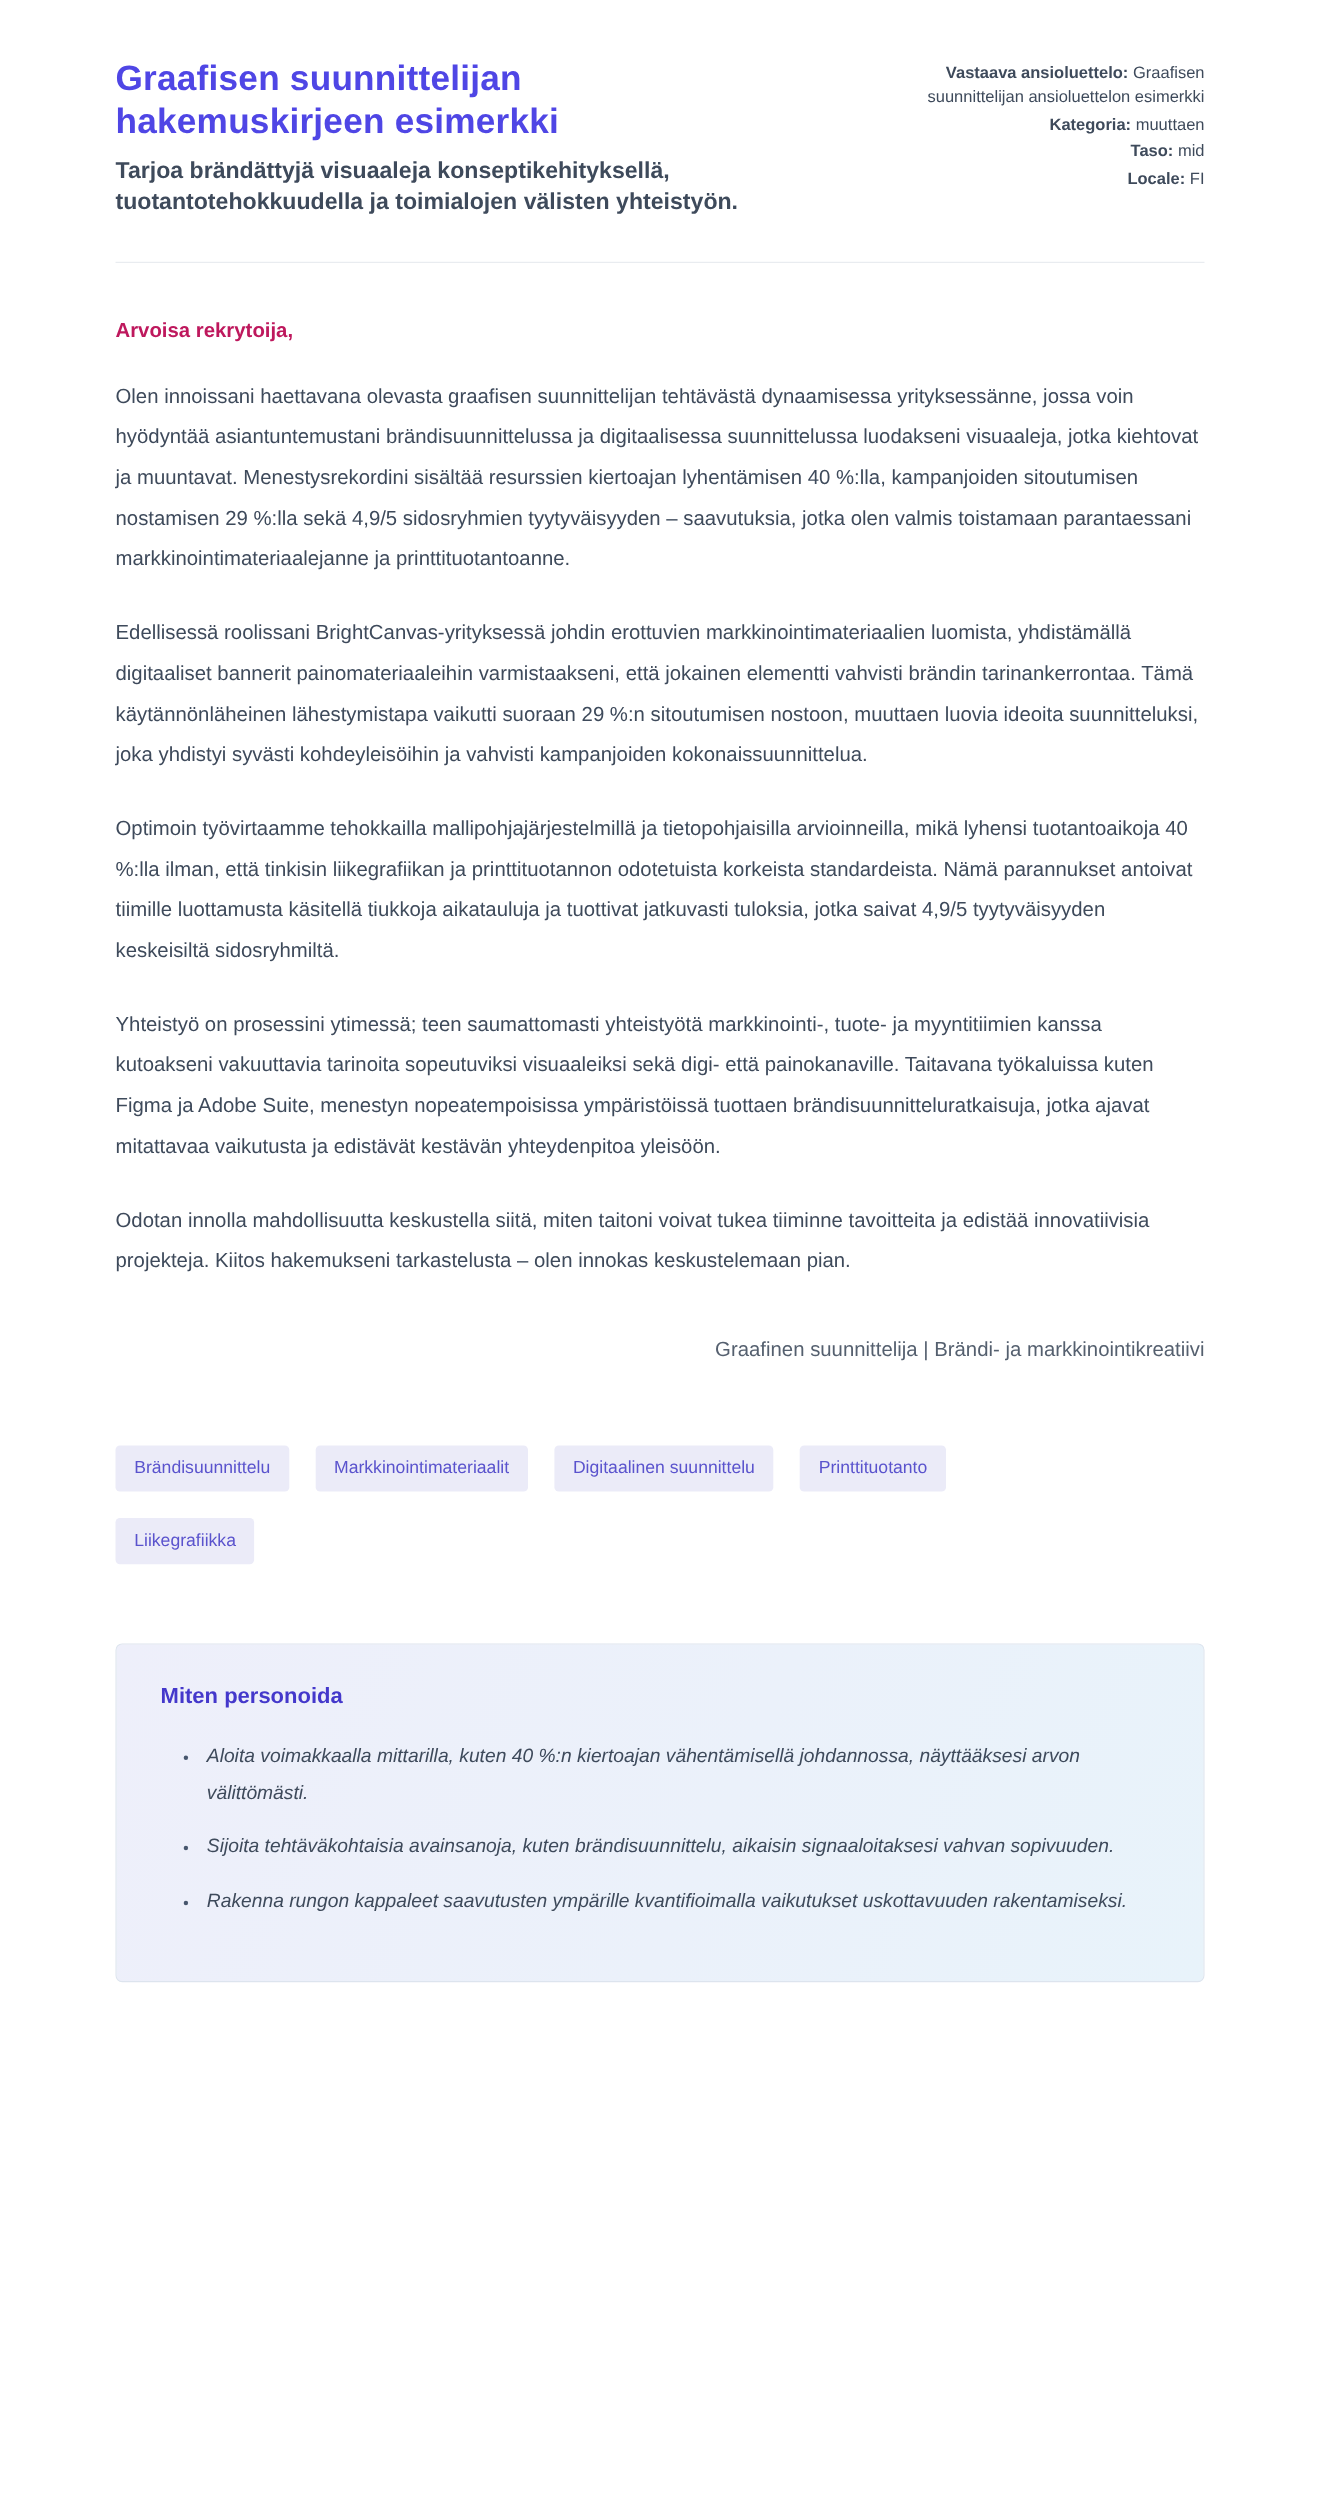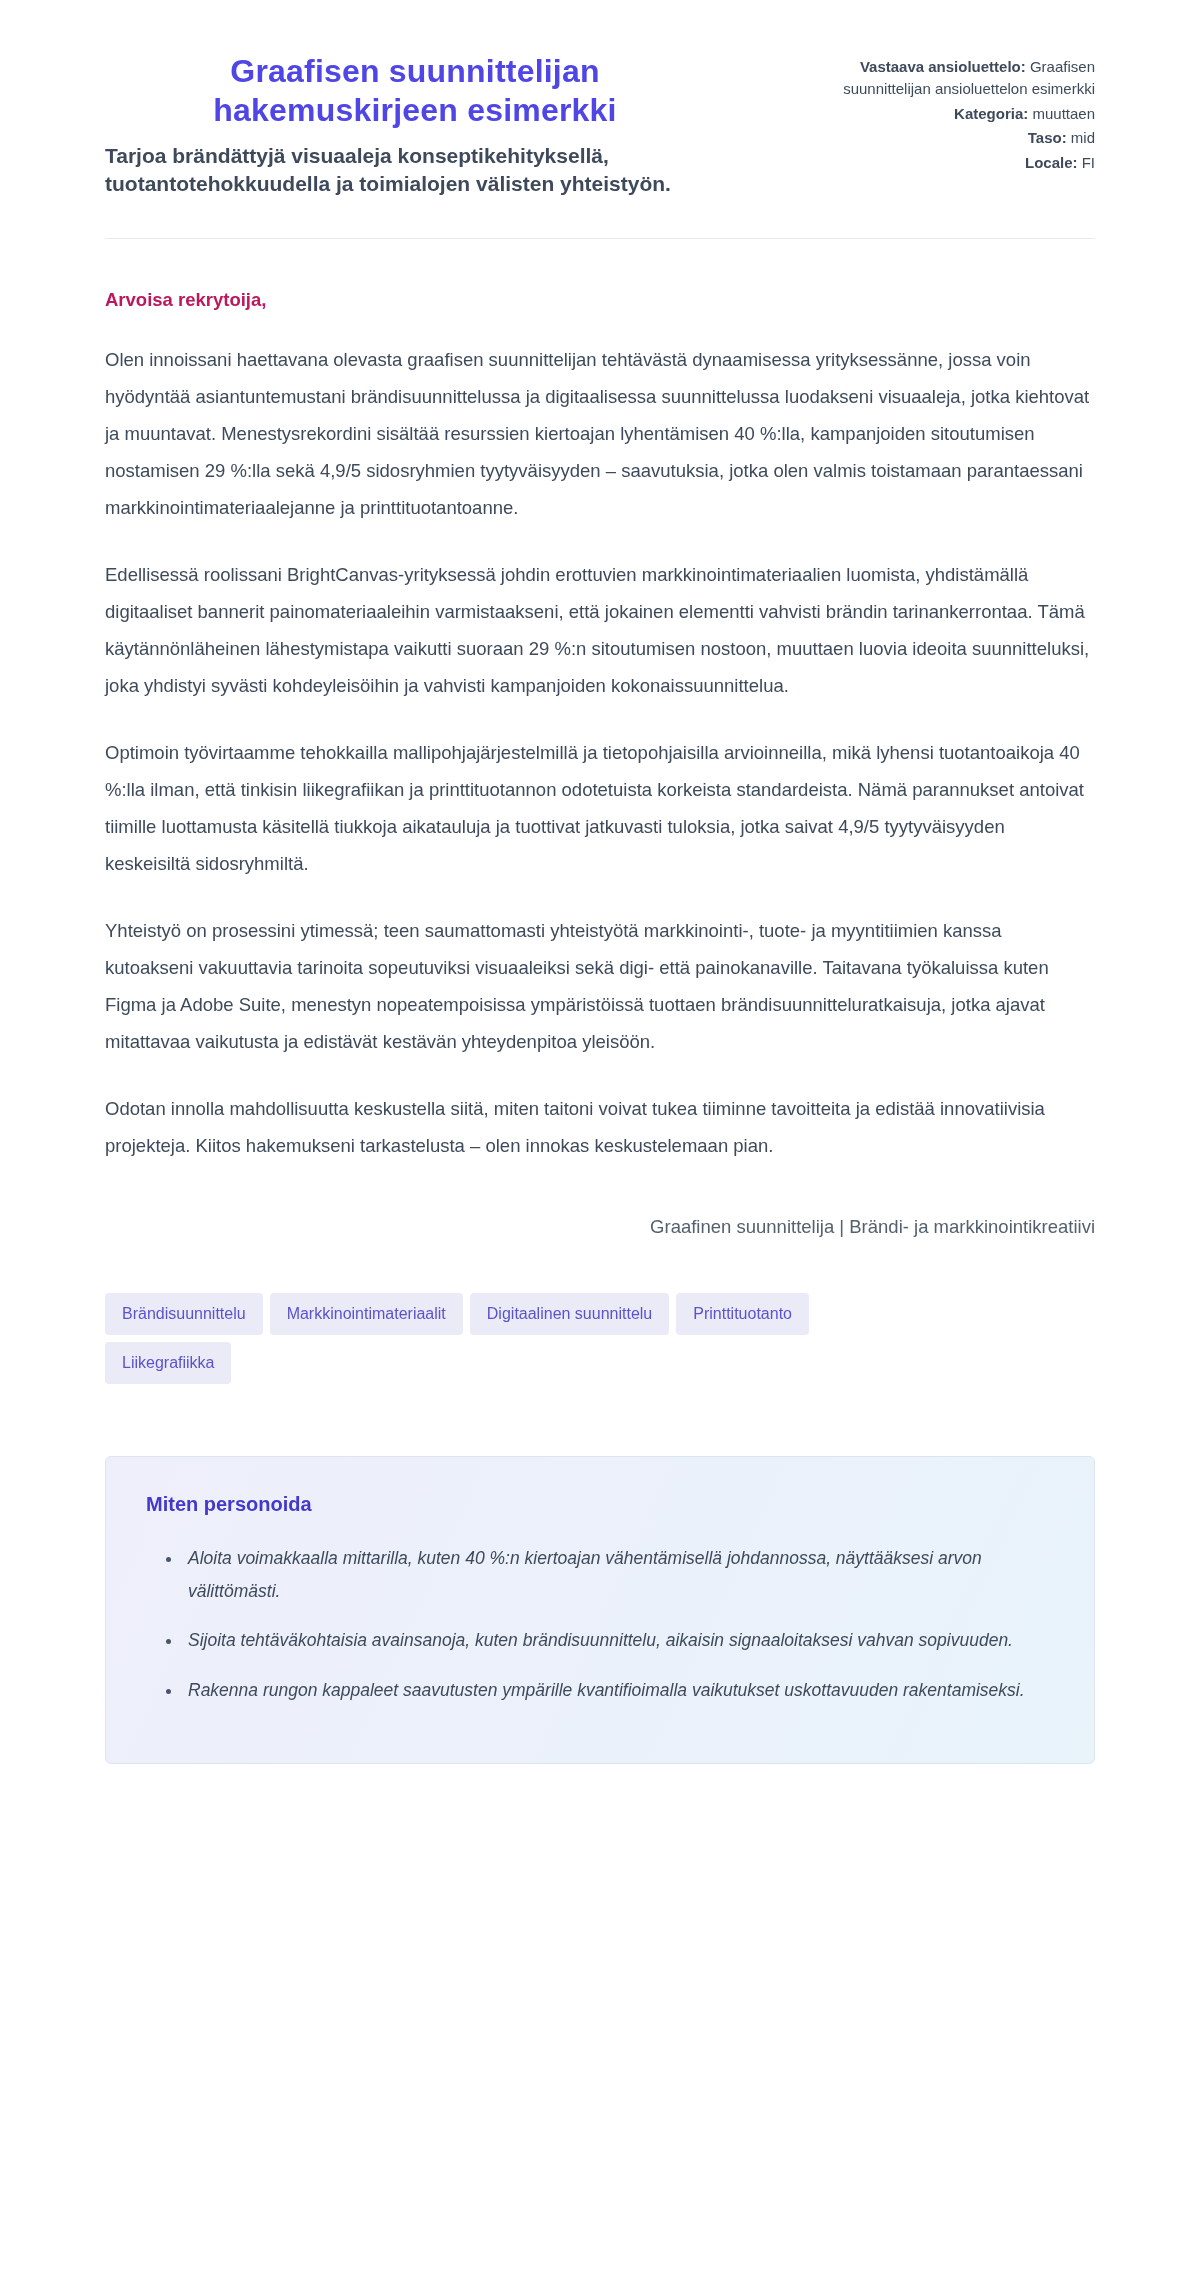--- a/index.html
+++ b/index.html
@@ -32,21 +32,20 @@
     gap: 48px;
   }
   .header-left { max-width: 620px; }
   .doc-title {
     margin: 0 0 12px 0;
     font-size: 32px;
     line-height: 1.22;
     font-weight: bold;
     color: #4f46e5;
     letter-spacing: 0.2px;
-    text-align: center;
   }
   .doc-subtitle {
     margin: 0;
     font-size: 21px;
     line-height: 1.33;
     font-weight: bold;
     color: #3e4a5b;
   }
   .header-meta {
     flex: 0 0 312px;
@@ -90,24 +89,24 @@
   }
   .signature-role {
     font-size: 18.5px;
     color: #55606f;
     margin: 0;
     text-align: right;
   }
 
   
   .tags {
-    margin-top: 55px;
+    margin-top: 76px;
     display: flex;
     flex-wrap: wrap;
-    gap: 7px;
+    gap: 24px;
     max-width: 760px;
   }
   .tag {
     background: #ebebf8;
     color: #5a53cd;
     font-size: 16px;
     line-height: 1;
     padding: 13px 17px;
     border-radius: 4px;
     white-space: nowrap;

